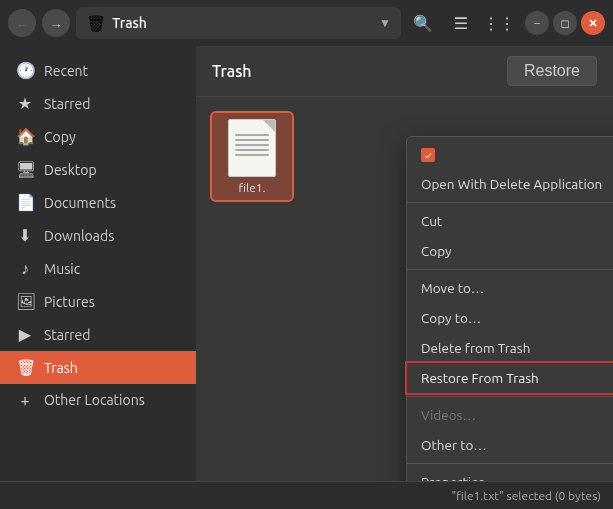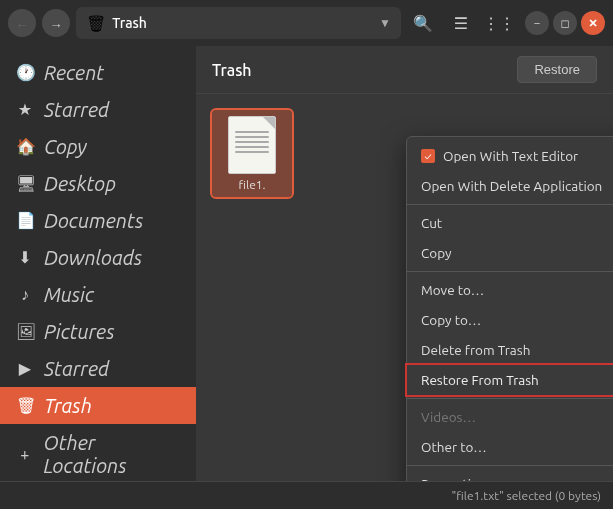--- a/index.html
+++ b/index.html
@@ -109,22 +109,21 @@
     .sidebar-item.active {
       background: #e05c3a;
       color: #fff;
     }
     .sidebar-item .item-icon {
       font-size: 16px;
       width: 18px;
       text-align: center;
     }
     .sidebar-item .item-label {
-      font-size: 20px;
-      font-style: italic;
+      font-size: 14px;
     }
 
     
     .content-area {
       flex: 1;
       background: #383838;
       position: relative;
       overflow: hidden;
     }
 
@@ -144,21 +143,21 @@
       display: flex;
       gap: 8px;
     }
     .header-btn {
       padding: 5px 16px;
       border-radius: 4px;
       border: 1px solid #555;
       background: #4a4a4a;
       color: #ccc;
       cursor: pointer;
-      font-size: 13px;
+      font-size: 16px;
     }
 
     
     .files-area {
       padding: 16px;
       position: relative;
     }
 
     .file-item {
       display: inline-flex;
@@ -383,21 +382,20 @@
         </div>
         <span class="file-name">file1.</span>
       </div>
     </div>
 
     <div class="context-menu">
 
       <div class="ctx-item">
         <span class="ctx-item-left">
           <span class="ctx-checkbox">✓</span>
-          <span>Open With Text Editor</span>
         </span>
 
       </div>
 
       <div class="ctx-item">
         <span class="ctx-item-left">
           <span>Open With Delete Application</span>
         </span>
         <span class="ctx-shortcut"></span>
       </div>

